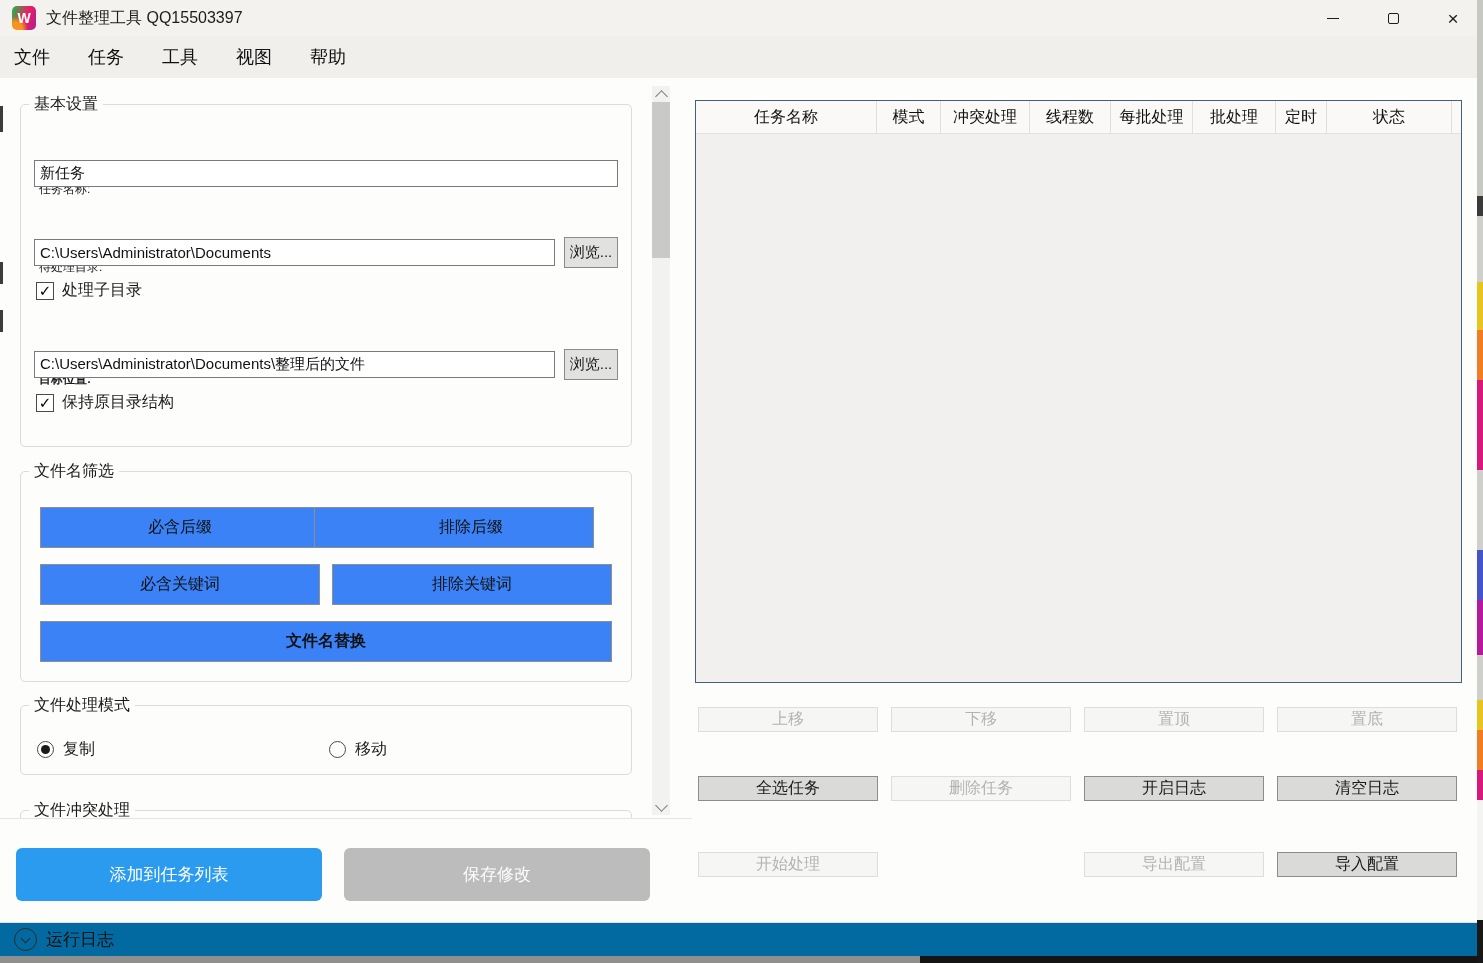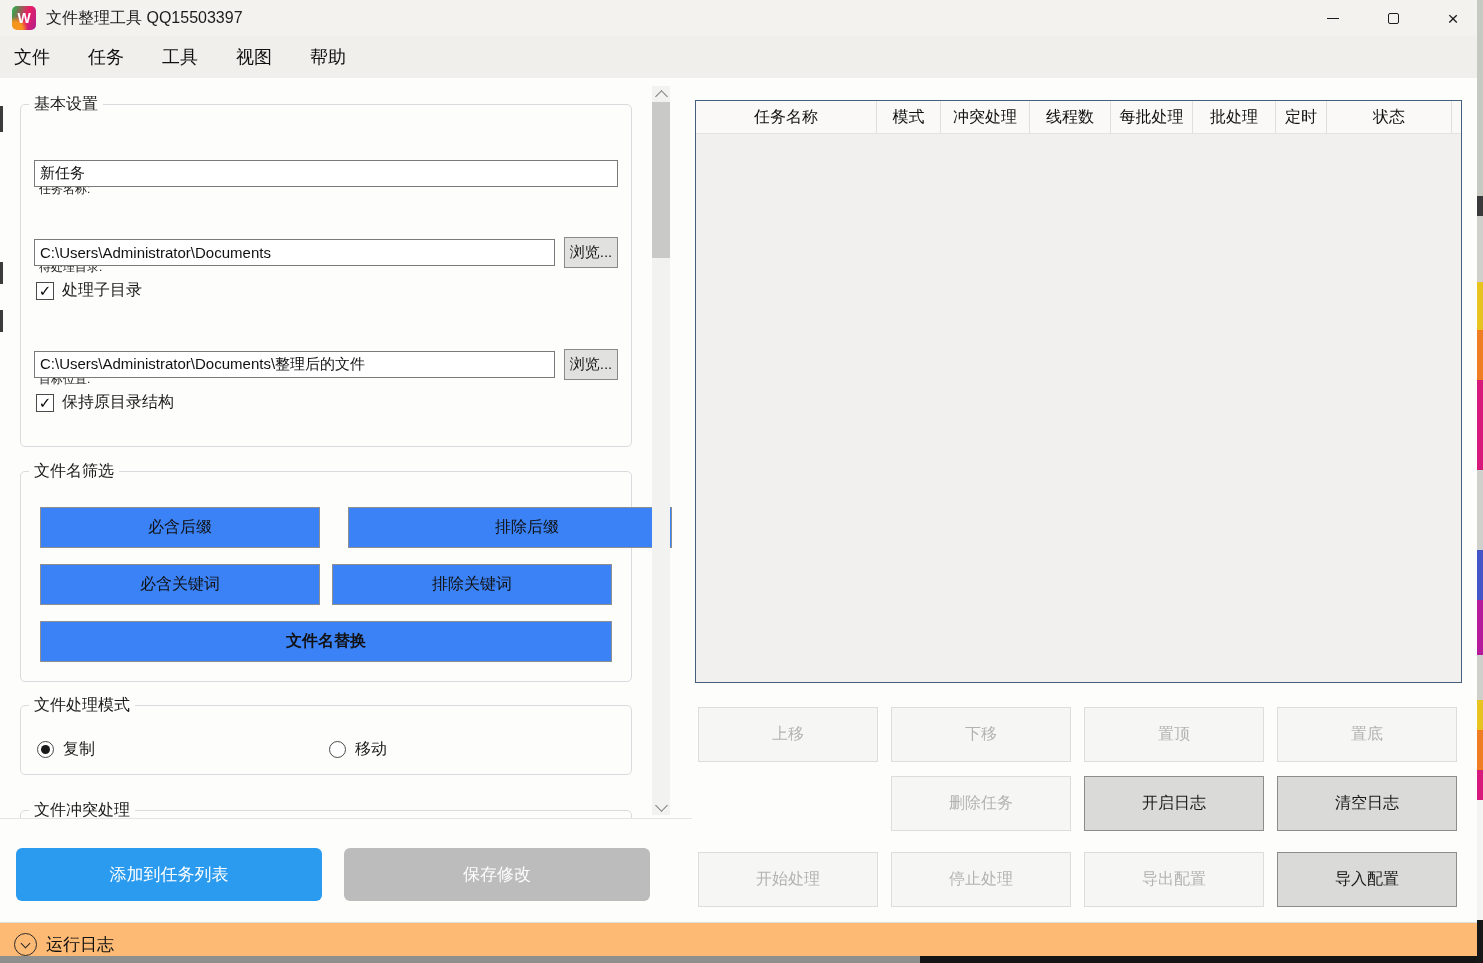--- a/index.html
+++ b/index.html
@@ -52,37 +52,37 @@
   .sc-arrow { position:absolute; left:0; width:18px; height:16px; display:flex; align-items:center; justify-content:center; }
 
   
   .left-bottom { position:absolute; left:0; top:818px; width:692px; height:104px; background:#fdfdfc; border-top:1px solid #e5e5e3; }
   .btn-add { position:absolute; left:16px; top:29px; width:306px; height:53px; background:#2b9bf0; color:#fff; border:none;
              border-radius:6px; font-size:17px; display:flex; align-items:center; justify-content:center; }
   .btn-save { position:absolute; left:344px; top:29px; width:306px; height:53px; background:#bcbcbc; color:#fdfdfd; border:none;
               border-radius:6px; font-size:17px; display:flex; align-items:center; justify-content:center; }
 
   
-  .logbar { position:absolute; left:0; top:922px; width:1477px; height:34px; background:#fdba74; border-top:1px solid #e0e0de;
-            display:flex; align-items:flex-end; }
+  .logbar { position:absolute; left:0; top:922px; width:1477px; height:34px; background:#0369a1; border-top:1px solid #e0e0de;
+            display:flex; align-items:center; }
   .log-circle { width:23px; height:23px; border:1.6px solid #2b2b2b; border-radius:50%; margin-left:14px;
                 display:flex; align-items:center; justify-content:center; }
   .log-circle .chev { width:7px; height:7px; border-color:#2b2b2b; }
   .log-label { margin-left:9px; font-size:17px; color:#111; }
   .bottom-strip { position:absolute; left:0; top:956px; width:1483px; height:7px; background:#8f8f8e; }
   .bottom-strip .dark { position:absolute; left:920px; top:0; width:563px; height:7px; background:#141414; }
 
   
   .task-table { position:absolute; left:695px; top:100px; width:767px; height:583px; border:1.5px solid #44607c; background:#f1f0ee; }
   .tt-header { display:flex; height:33px; background:#faf9f8; border-bottom:1px solid #e3e2e0; }
   .tt-cell { display:flex; align-items:center; justify-content:center; font-size:16px; color:#111;
              border-right:1px solid #e0dfdd; height:100%; }
 
   
-  .gridbtn { position:absolute; width:180px; height:55px; background:#dadad9; border:1px solid #8c8c8c; font-size:16px; color:#1a1a1a;
+  .gridbtn { position:absolute; width:180px; height:25px; background:#dadad9; border:1px solid #8c8c8c; font-size:16px; color:#1a1a1a;
              display:flex; align-items:center; justify-content:center; }
   .gridbtn.disabled { background:#f6f6f5; border:1px solid #dddddc; color:#b3b3b1; }
 
   
   .ledge { position:absolute; left:0; width:3px; background:#3c3c3c; }
   .redge { position:absolute; left:1477px; width:6px; }
 </style>
 </head>
 <body>
 
@@ -118,33 +118,33 @@
       <span class="gbx-legend">基本设置</span>
       <span class="fld-label" style="left:18px; top:28px;">任务名称:</span>
       <input class="inp" style="left: 13px; top: 55px; width: 584px; font-family: Liberation Serif, serif;" value="新任务">
       <span class="fld-label" style="left:18px; top:106px;">待处理目录:</span>
       <input class="inp" style="left: 13px; top: 134px; width: 521px;" value="C:\Users\Administrator\Documents">
       <div class="btn-browse" style="left:543px; top:132px;">浏览...</div>
       <div class="chk-row" style="left:15px; top:175px;">
         <div class="chk-box">✓</div>
         <span>处理子目录</span>
       </div>
-      <span class="fld-label" style="left:18px; top:218px;">目标位置:</span>
+      <span class="fld-label" style="left:18px; top:218px;font-weight:bold;">目标位置:</span>
       <input class="inp" style="left: 13px; top: 246px; width: 521px;" value="C:\Users\Administrator\Documents\整理后的文件">
       <div class="btn-browse" style="left:543px; top:244px;">浏览...</div>
       <div class="chk-row" style="left:15px; top:287px;">
         <div class="chk-box">✓</div>
         <span>保持原目录结构</span>
       </div>
     </div>
 
     <div class="gbx" style="top:387px; height:211px;">
       <span class="gbx-legend">文件名筛选</span>
       <div class="fbtn" style="left:19px; top:35px; width:280px;">必含后缀</div>
-      <div class="fbtn" style="left:327px; top:35px; width:324px;padding-left:34px;">排除后缀</div>
+      <div class="fbtn" style="left:293px; top:35px; width:280px;padding-left:34px;">排除后缀</div>
       <div class="fbtn" style="left:19px; top:92px; width:280px;">必含关键词</div>
       <div class="fbtn" style="left:311px; top:92px; width:280px;">排除关键词</div>
       <div class="fbtn" style="left:19px; top:149px; width:572px;font-weight:bold;">文件名替换</div>
     </div>
 
     <div class="gbx" style="top:621px; height:70px;">
       <span class="gbx-legend">文件处理模式</span>
       <div class="radio-row" style="left:16px; top:33px;">
         <div class="radio sel"></div>
         <span>复制</span>
@@ -187,26 +187,26 @@
       <div class="tt-cell" style="width:125px;">状态</div>
       <div class="tt-cell" style="flex:1; border-right:none;"></div>
     </div>
   </div>
 
   <div class="gridbtn disabled" style="left:698px; top:707px;">上移</div>
   <div class="gridbtn disabled" style="left:891px; top:707px;">下移</div>
   <div class="gridbtn disabled" style="left:1084px; top:707px;">置顶</div>
   <div class="gridbtn disabled" style="left:1277px; top:707px;">置底</div>
 
+  <div class="gridbtn" style="left:698px; top:776px;">全选任务</div>
   <div class="gridbtn disabled" style="left:891px; top:776px;">删除任务</div>
   <div class="gridbtn" style="left:1084px; top:776px;">开启日志</div>
   <div class="gridbtn" style="left:1277px; top:776px;">清空日志</div>
 
   <div class="gridbtn disabled" style="left:698px; top:852px;">开始处理</div>
-  <div class="gridbtn disabled" style="left:891px; top:852px;">停止处理</div>
   <div class="gridbtn disabled" style="left:1084px; top:852px;">导出配置</div>
   <div class="gridbtn" style="left:1277px; top:852px;">导入配置</div>
 
   <div class="logbar">
     <div class="log-circle">
         <div class="chev down" style="margin-top:-2px;"></div>
       </div>
     <span class="log-label">运行日志</span>
   </div>
 

